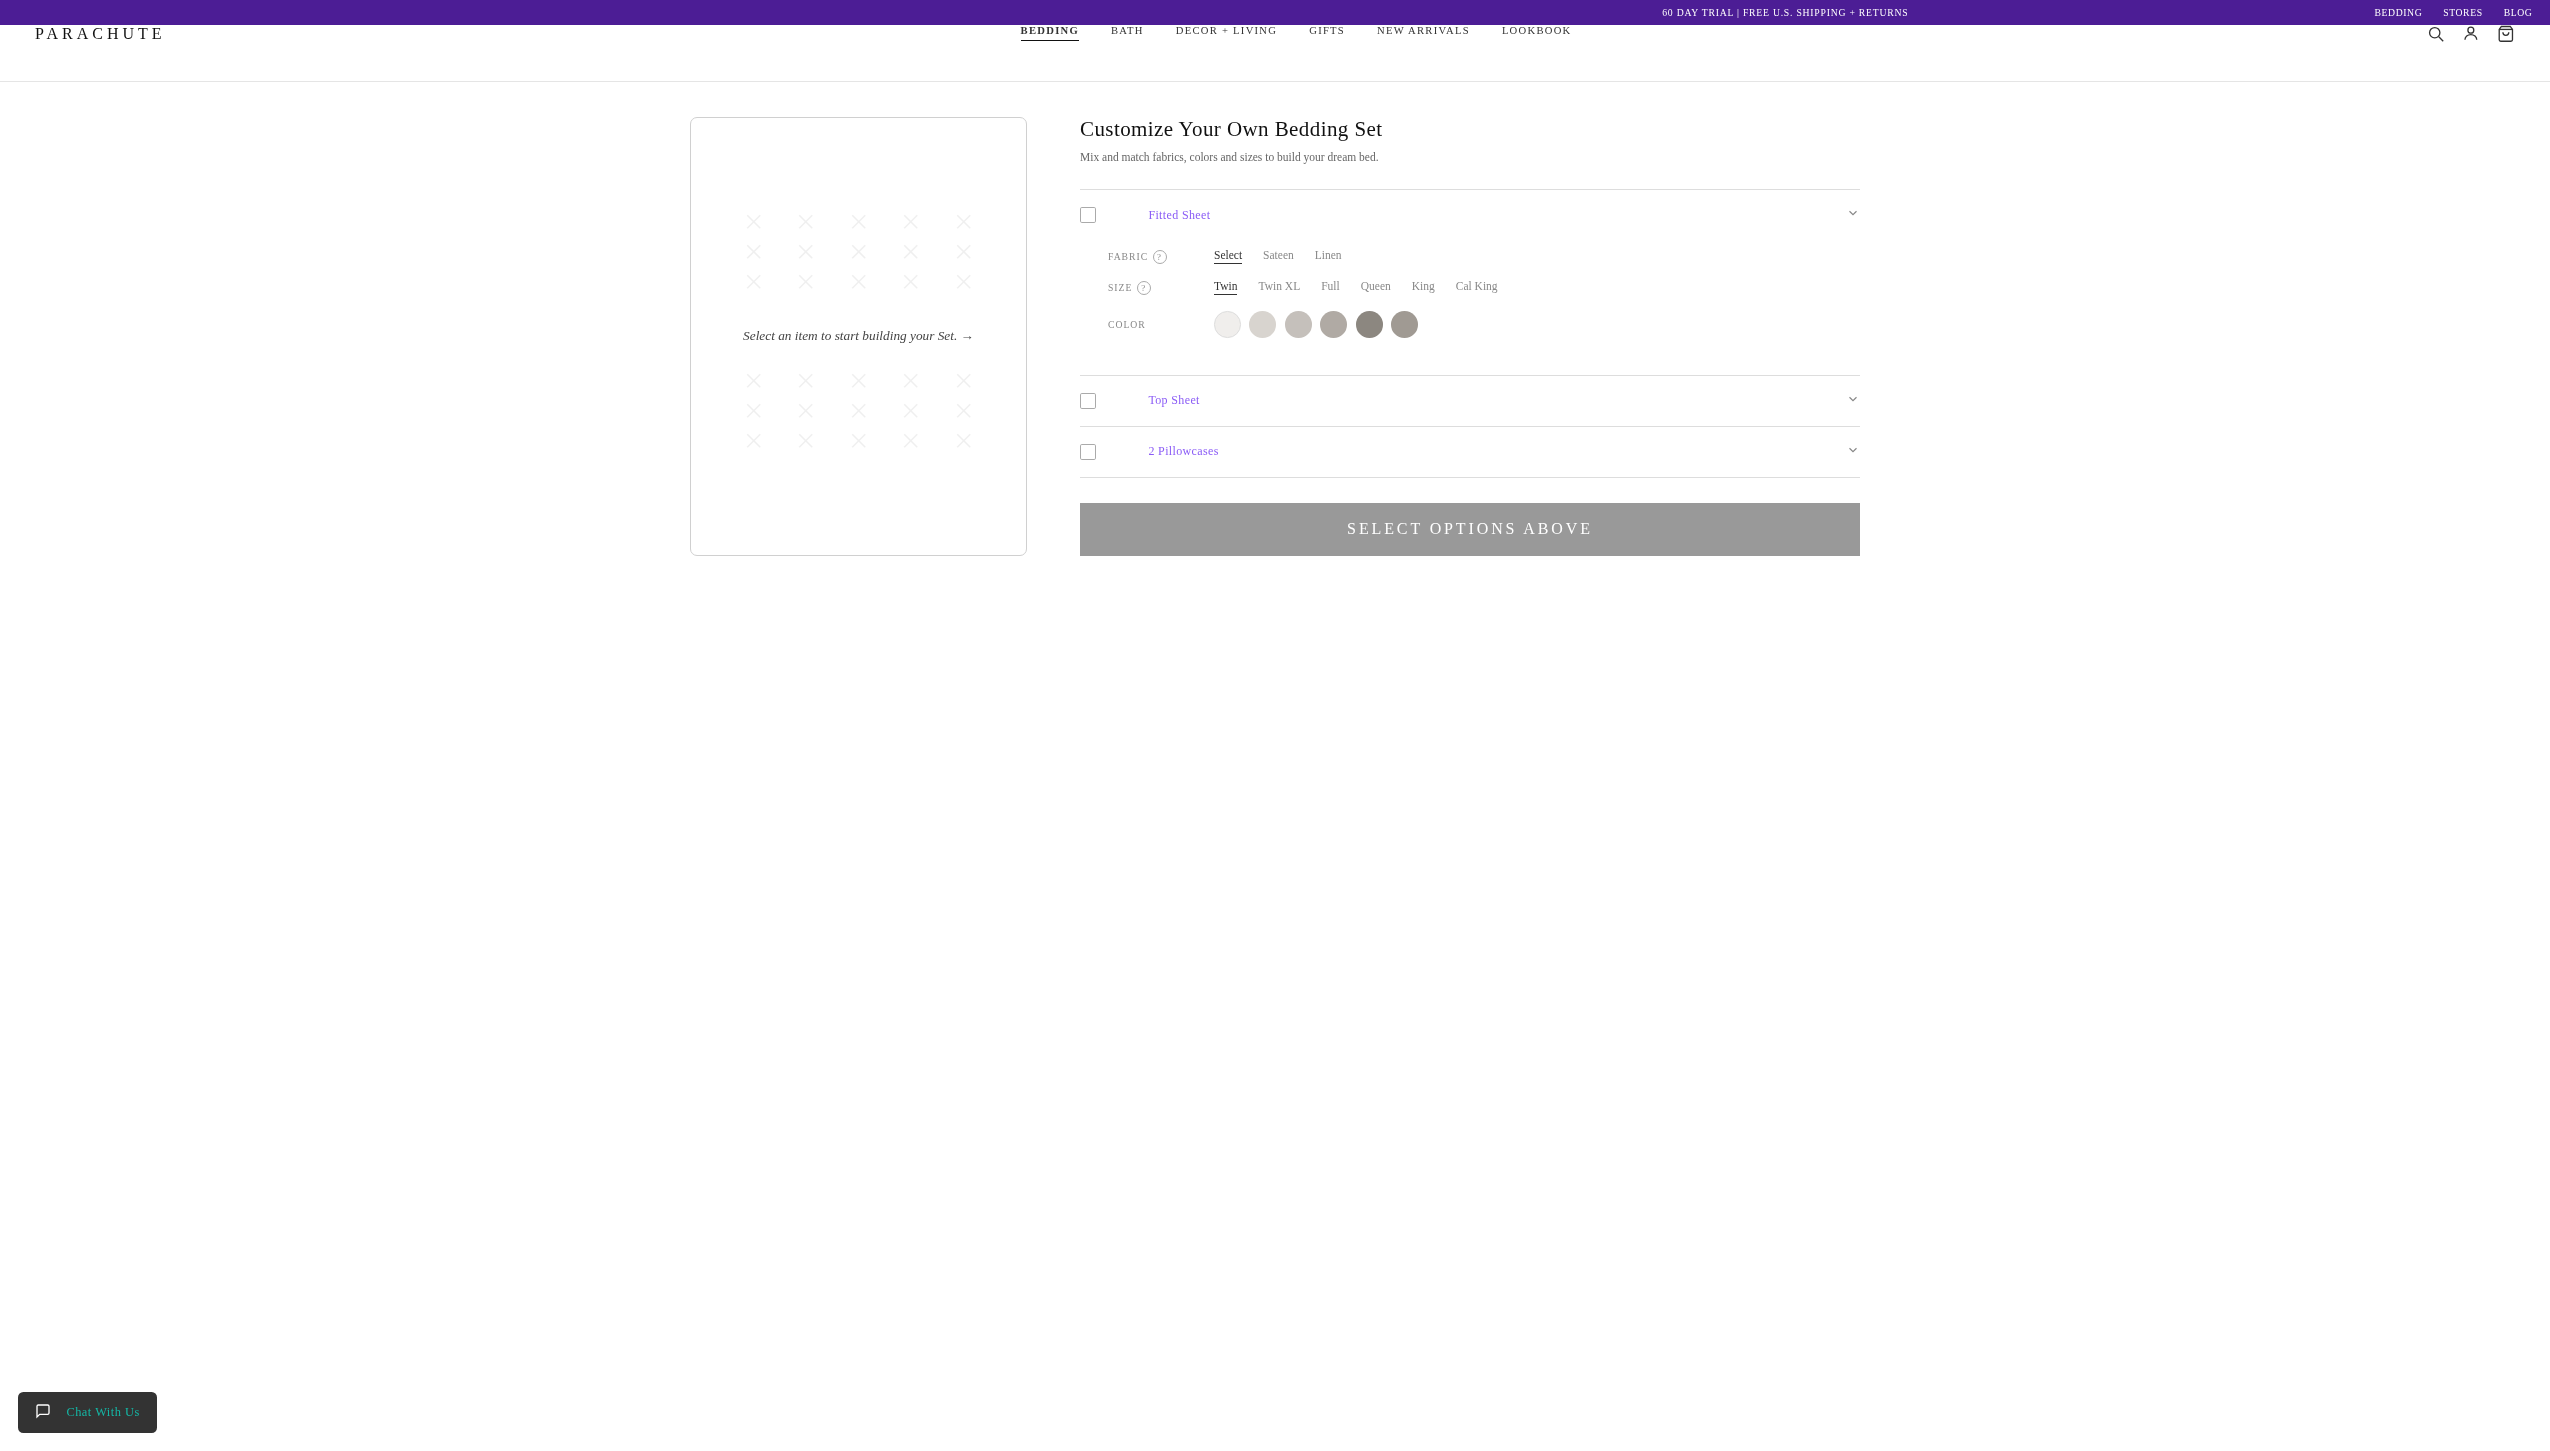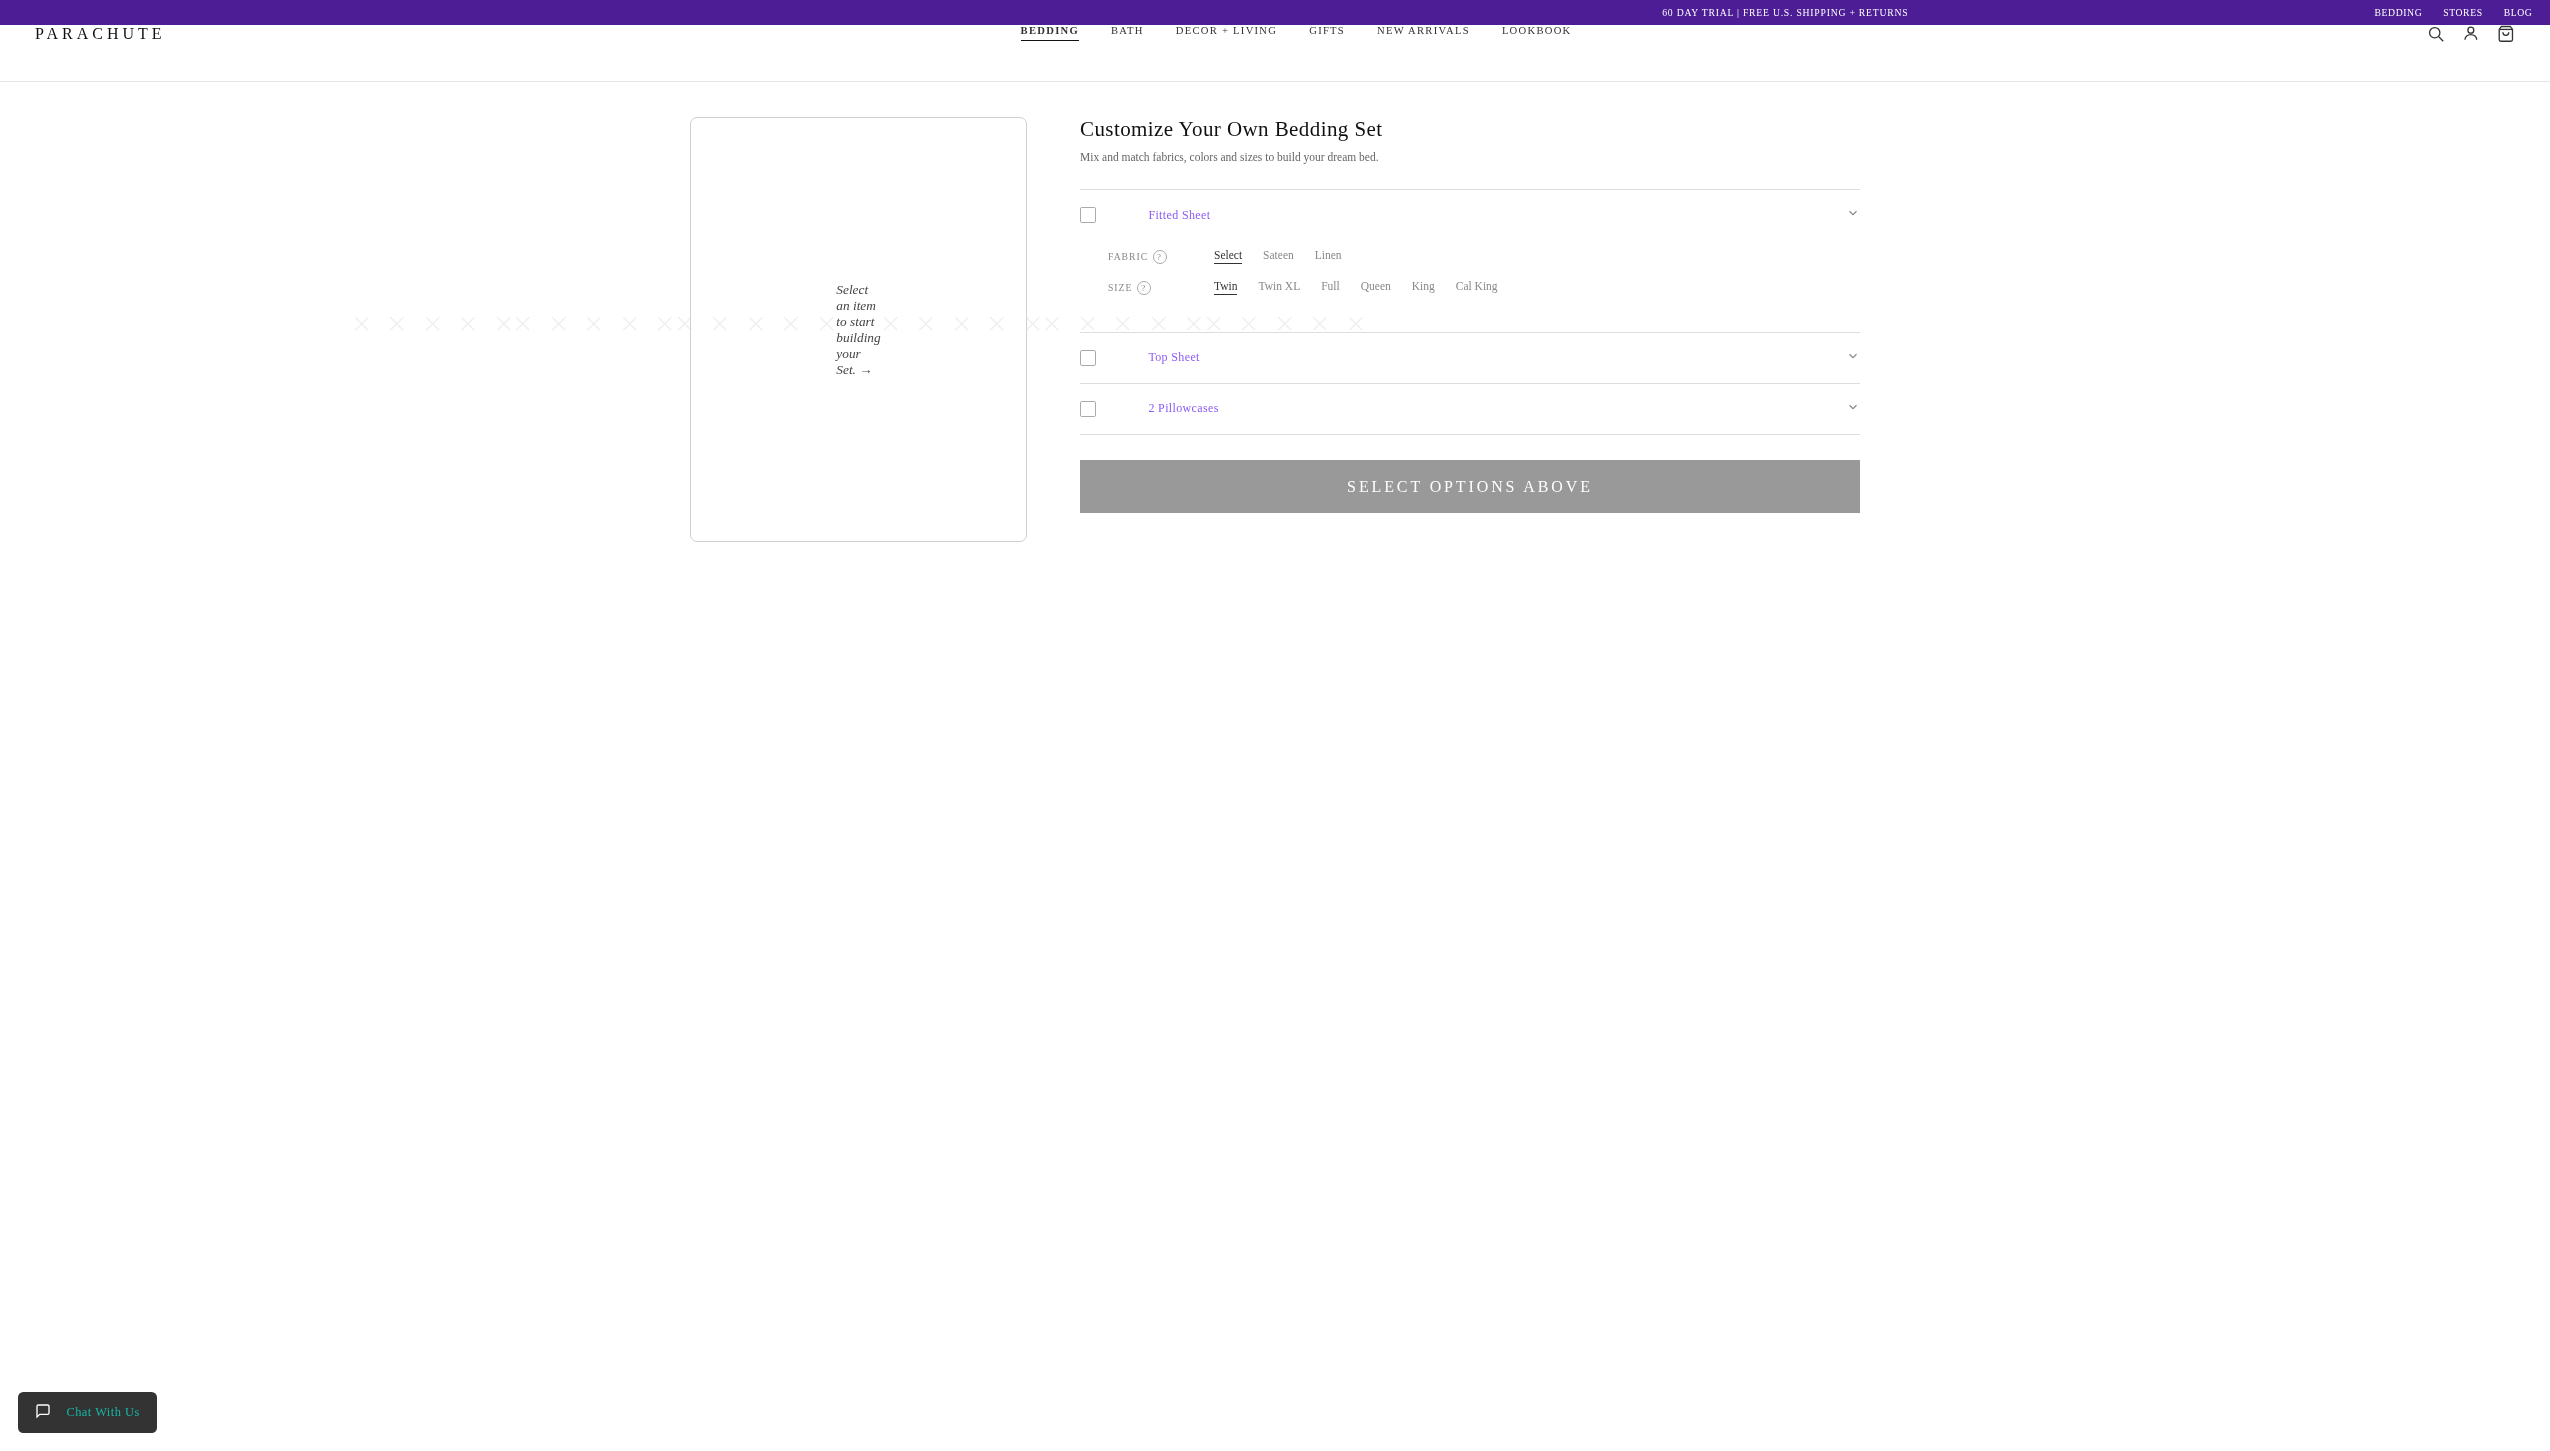--- a/index.html
+++ b/index.html
@@ -78,20 +78,21 @@
     }
 
     
     .bed-preview {
       width: 337px;
       min-width: 337px;
       border: 1.3px solid #d0d0d0;
       border-radius: 7px;
       padding: 44px;
       display: flex;
+      flex-direction: column;
       align-items: center;
       justify-content: center;
       min-height: 425px;
       position: relative;
     }
     .bed-grid {
       display: grid;
       grid-template-columns: repeat(5, 1fr);
       gap: 16px;
       width: 100%;
@@ -546,20 +547,31 @@
           <div class="option-values">
             <span class="option-value selected">Twin</span>
             <span class="option-value">Twin XL</span>
             <span class="option-value">Full</span>
             <span class="option-value">Queen</span>
             <span class="option-value">King</span>
             <span class="option-value">Cal King</span>
           </div>
         </div>
 
+        <div class="option-row">
+          <div class="option-label">COLOR</div>
+          <div class="color-swatches">
+            <div class="color-swatch" style="background:#f0eeec; border: 0.9px solid #ddd;"></div>
+            <div class="color-swatch" style="background:#d8d4cf;"></div>
+            <div class="color-swatch" style="background:#c5c0bb;"></div>
+            <div class="color-swatch" style="background:#b0aaa4;"></div>
+            <div class="color-swatch" style="background:#8c8780;"></div>
+            <div class="color-swatch" style="background:#a09a93;"></div>
+          </div>
+        </div>
       </div>
     </div>
 
     
     <div class="accordion-item">
       <div class="accordion-header">
         <div class="accordion-checkbox"></div>
         <span class="accordion-label">Top Sheet</span>
         <span class="accordion-chevron">
           <svg width="14" height="14" viewBox="0 0 24 24" fill="none" stroke="#888" stroke-width="2">

